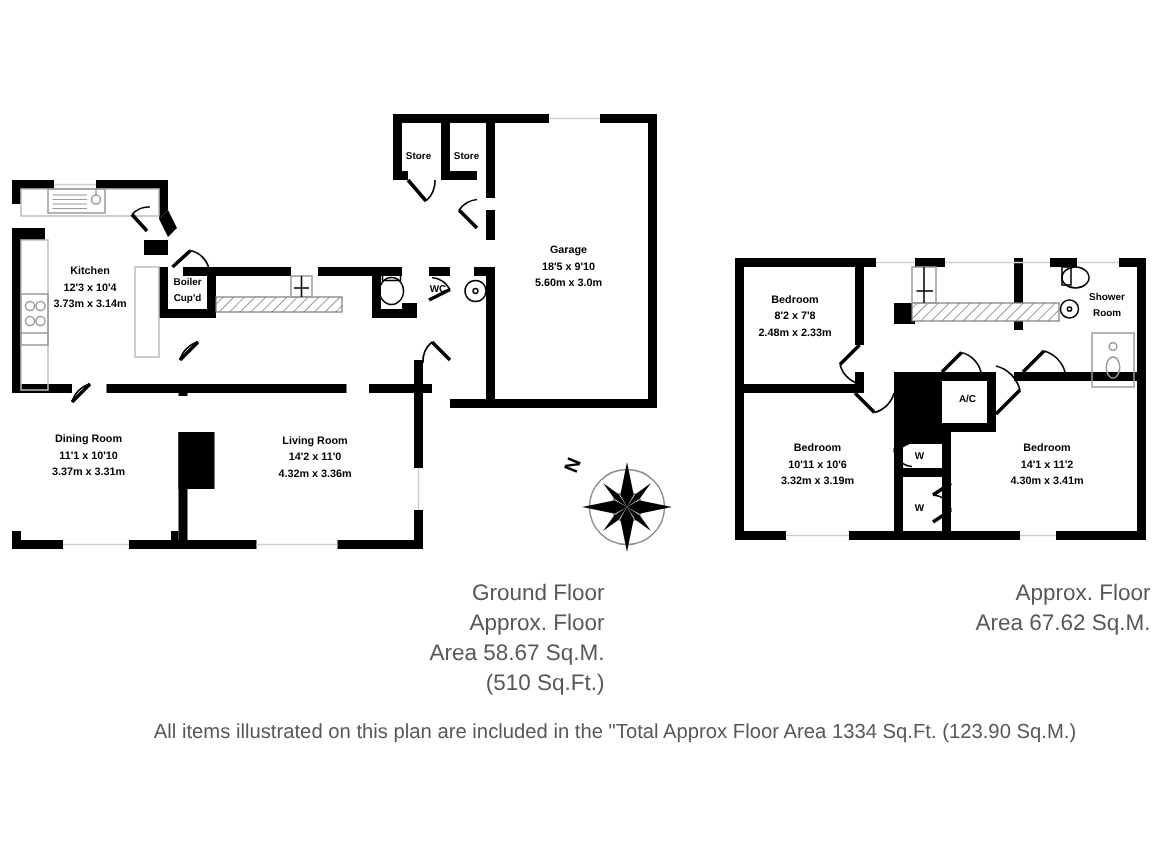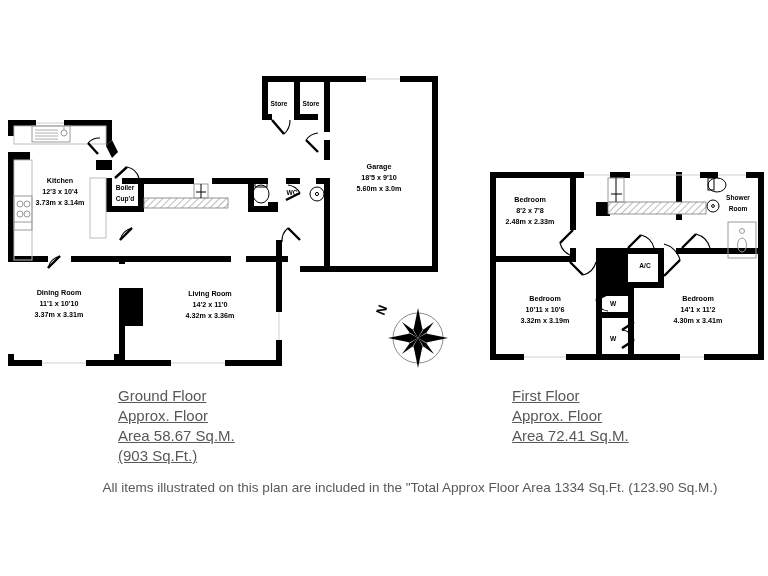--- a/index.html
+++ b/index.html
@@ -43,27 +43,26 @@
   .compass-n {
     font-family: "Liberation Sans", sans-serif;
     font-size: 13px;
     font-weight: bold;
     fill: #000000;
   }
 
   
   .caption {
     position: absolute;
-    text-align: left;
+    text-align: right;
     font-family: "Liberation Sans", sans-serif;
     font-size: 15px;
     color: #58585a;
     line-height: 20px;
     white-space: nowrap;
-    text-decoration: underline;
   }
   #caption-ground { left: 118px; top: 386px; width: 285px; }
   #caption-first  { left: 512px; top: 386px; width: 255px; }
   #footer-note {
     position: absolute;
     left: 0;
     top: 480px;
     width: 732px;
     text-align: center;
     font-family: "Liberation Sans", sans-serif;
@@ -391,24 +390,23 @@
         <text class="rlabel sm" x="613" y="304">W</text>
         <text class="rlabel sm" x="613" y="339">W</text>
       </g>
     </g>
   </svg>
 
   <div class="caption" id="caption-ground">
     <div>Ground Floor</div>
     <div>Approx. Floor</div>
     <div>Area 58.67 Sq.M.</div>
-    <div>(903 Sq.Ft.)</div>
+    <div>(510 Sq.Ft.)</div>
   </div>
 
   <div class="caption" id="caption-first">
-    <div>First Floor</div>
     <div>Approx. Floor</div>
-    <div>Area 72.41 Sq.M.</div>
+    <div>Area 67.62 Sq.M.</div>
   </div>
 
   <div id="footer-note">All items illustrated on this plan are included in the "Total Approx Floor Area 1334 Sq.Ft. (123.90 Sq.M.)</div>
 
 </div>
 
 </body></html>

